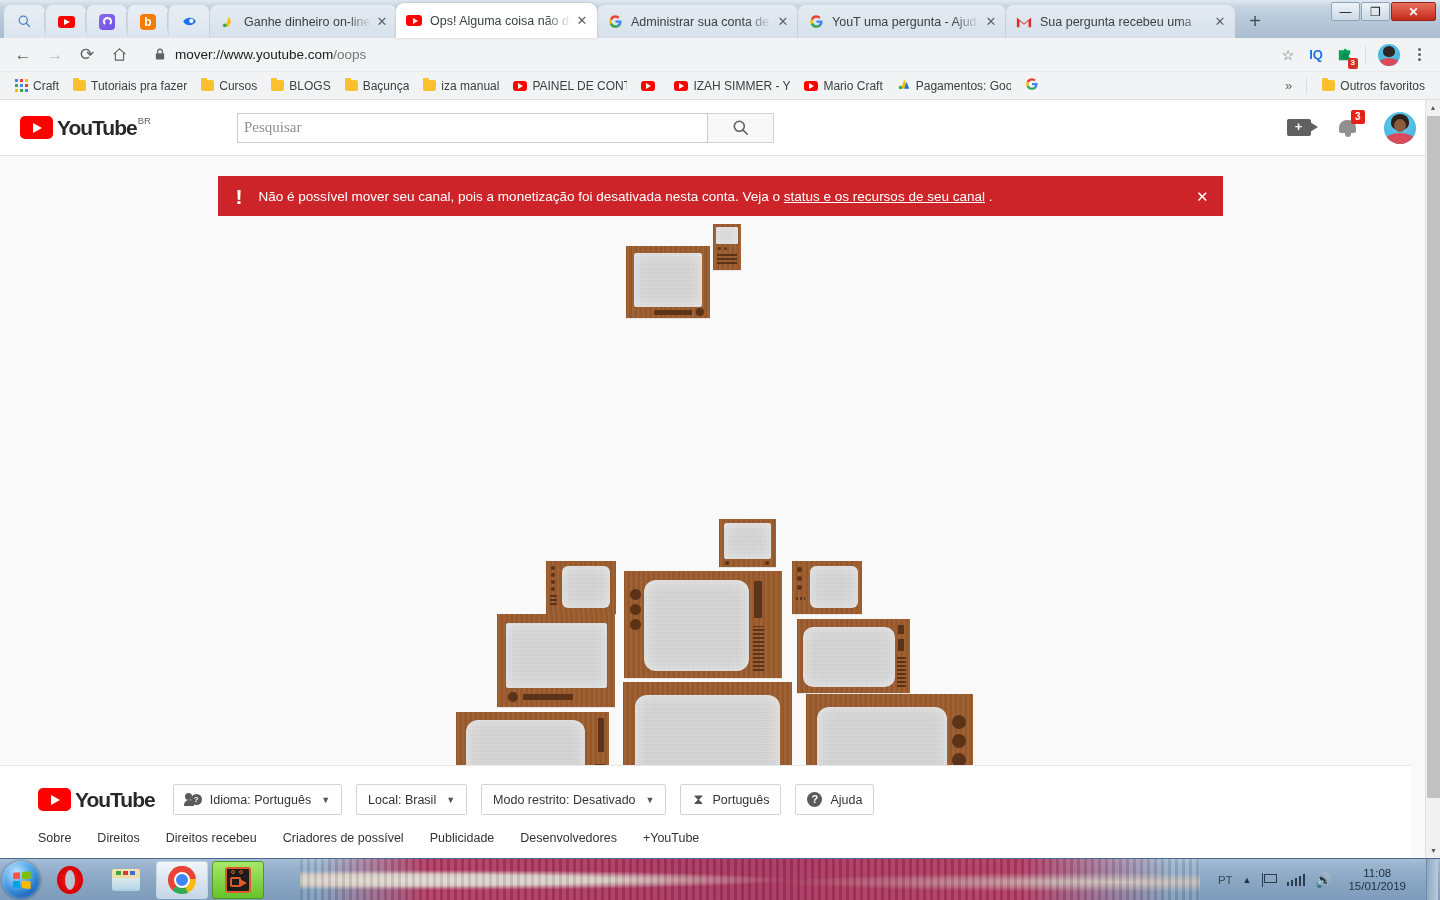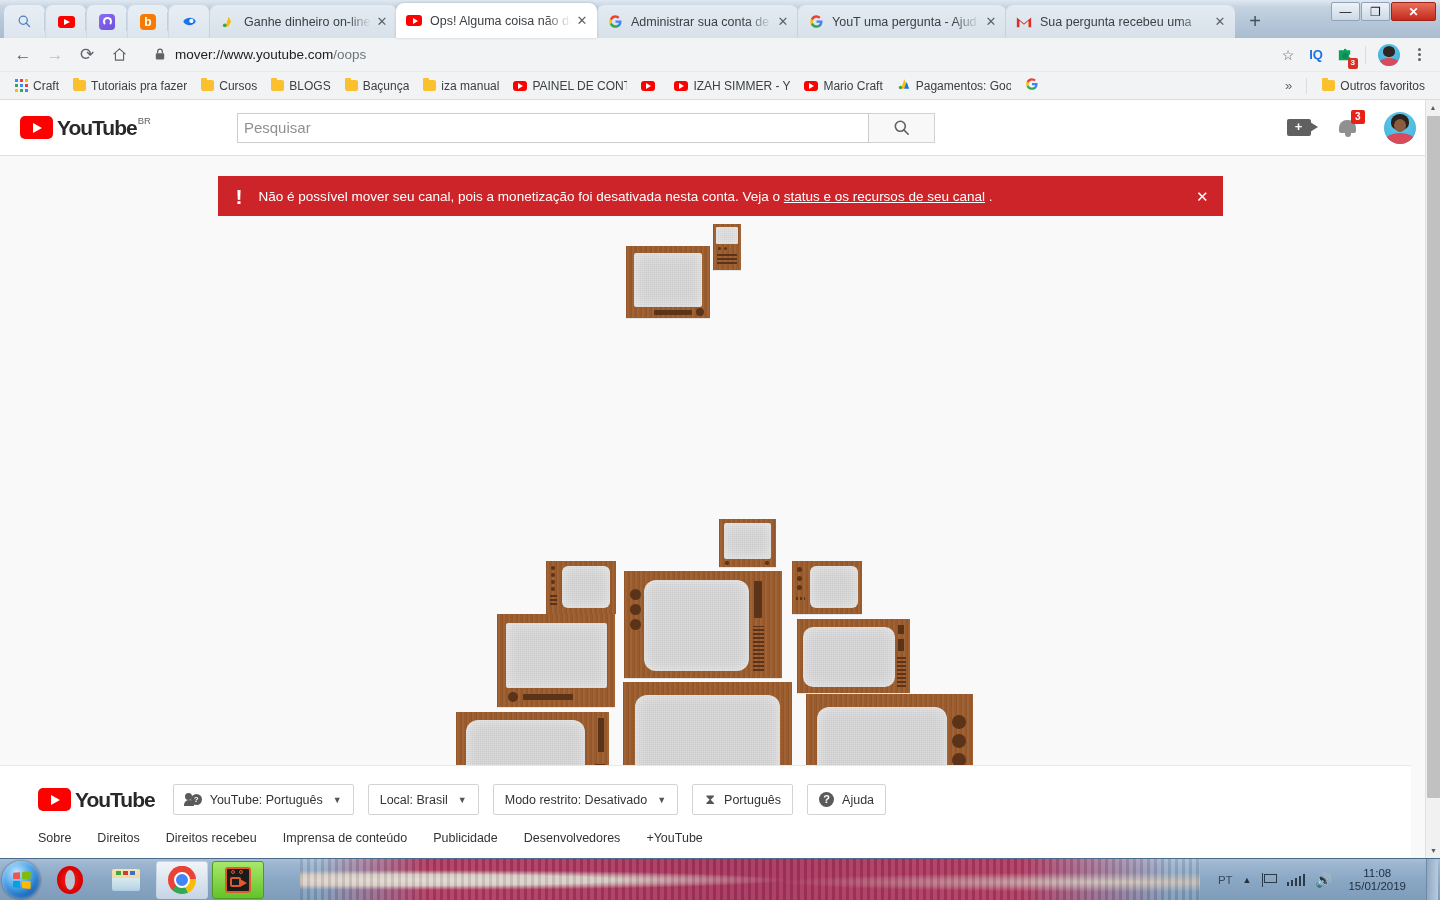--- a/index.html
+++ b/index.html
@@ -186,23 +186,23 @@
   }
   .yt-logo .play::after{
     content:"";border-left:9px solid #fff;border-top:5.5px solid transparent;
     border-bottom:5.5px solid transparent;margin-left:2px;
   }
   .yt-logo .word{ font-size:21px;font-weight:bold;color:#282828;letter-spacing:-1px;
     line-height:23px;font-family:"Liberation Sans",sans-serif;}
   .yt-logo .cc{ font-size:9.5px;color:#606060;line-height:10px;margin-left:1px;}
   .yt-search-wrap{ display:flex; margin-left:86px; }
   .yt-search{
-    width:632px;height:30px;border:1px solid #ccc;background:#fff;
+    width:471px;height:30px;border:1px solid #ccc;background:#fff;
     padding:0 6px; font-size:15px; color:#000; outline:none;
-    font-family:Liberation Sans, sans-serif;
+    font-family:Liberation Serif, serif;
   }
   .yt-search::placeholder{ color:#909090; }
   .yt-search-btn{
     width:66px;height:30px;border:1px solid #d3d3d3;border-left:none;
     background:#f8f8f8; display:flex;align-items:center;justify-content:center;
   }
   .yt-right{ margin-left:auto; display:flex;align-items:center;gap:28px; }
   .icon-camera{ width:24px;height:17px;background:#606060;border-radius:2px;position:relative;}
   .icon-camera::after{
     content:"";position:absolute;right:-7px;top:3px;
@@ -786,21 +786,21 @@
     <div class="yt-footer">
       <div class="footer-row1">
         <div class="f-logo">
           <span class="play"></span>
           <span class="word">YouTube</span>
         </div>
         <div class="fbtn">
           <span class="person-icon">
               <span class="qmark">?</span>
             </span>
-          <span>YouTube: Português</span>
+          <span>Idioma: Português</span>
           <span class="caret">▼</span>
         </div>
         <div class="fbtn">
           <span>Local: Brasil</span>
           <span class="caret">▼</span>
         </div>
         <div class="fbtn">
           <span>Modo restrito: Desativado</span>
           <span class="caret">▼</span>
         </div>
@@ -810,21 +810,21 @@
         </div>
         <div class="fbtn">
           <span class="help-icon">?</span>
           <span>Ajuda</span>
         </div>
       </div>
       <div class="footer-links">
         <span>Sobre</span>
         <span>Direitos</span>
         <span>Direitos recebeu</span>
-        <span>Imprensa de conteúdo</span>
+        <span>Criadores de possível</span>
         <span>Publicidade</span>
         <span>Desenvolvedores</span>
         <span>+YouTube</span>
       </div>
     </div>
 
     <div class="vscroll">
       <div class="arrow">▲</div>
       <div class="thumb"></div>
       <div class="arrow" style="position:absolute;bottom:0;left:0;width:15px;">▼</div>

